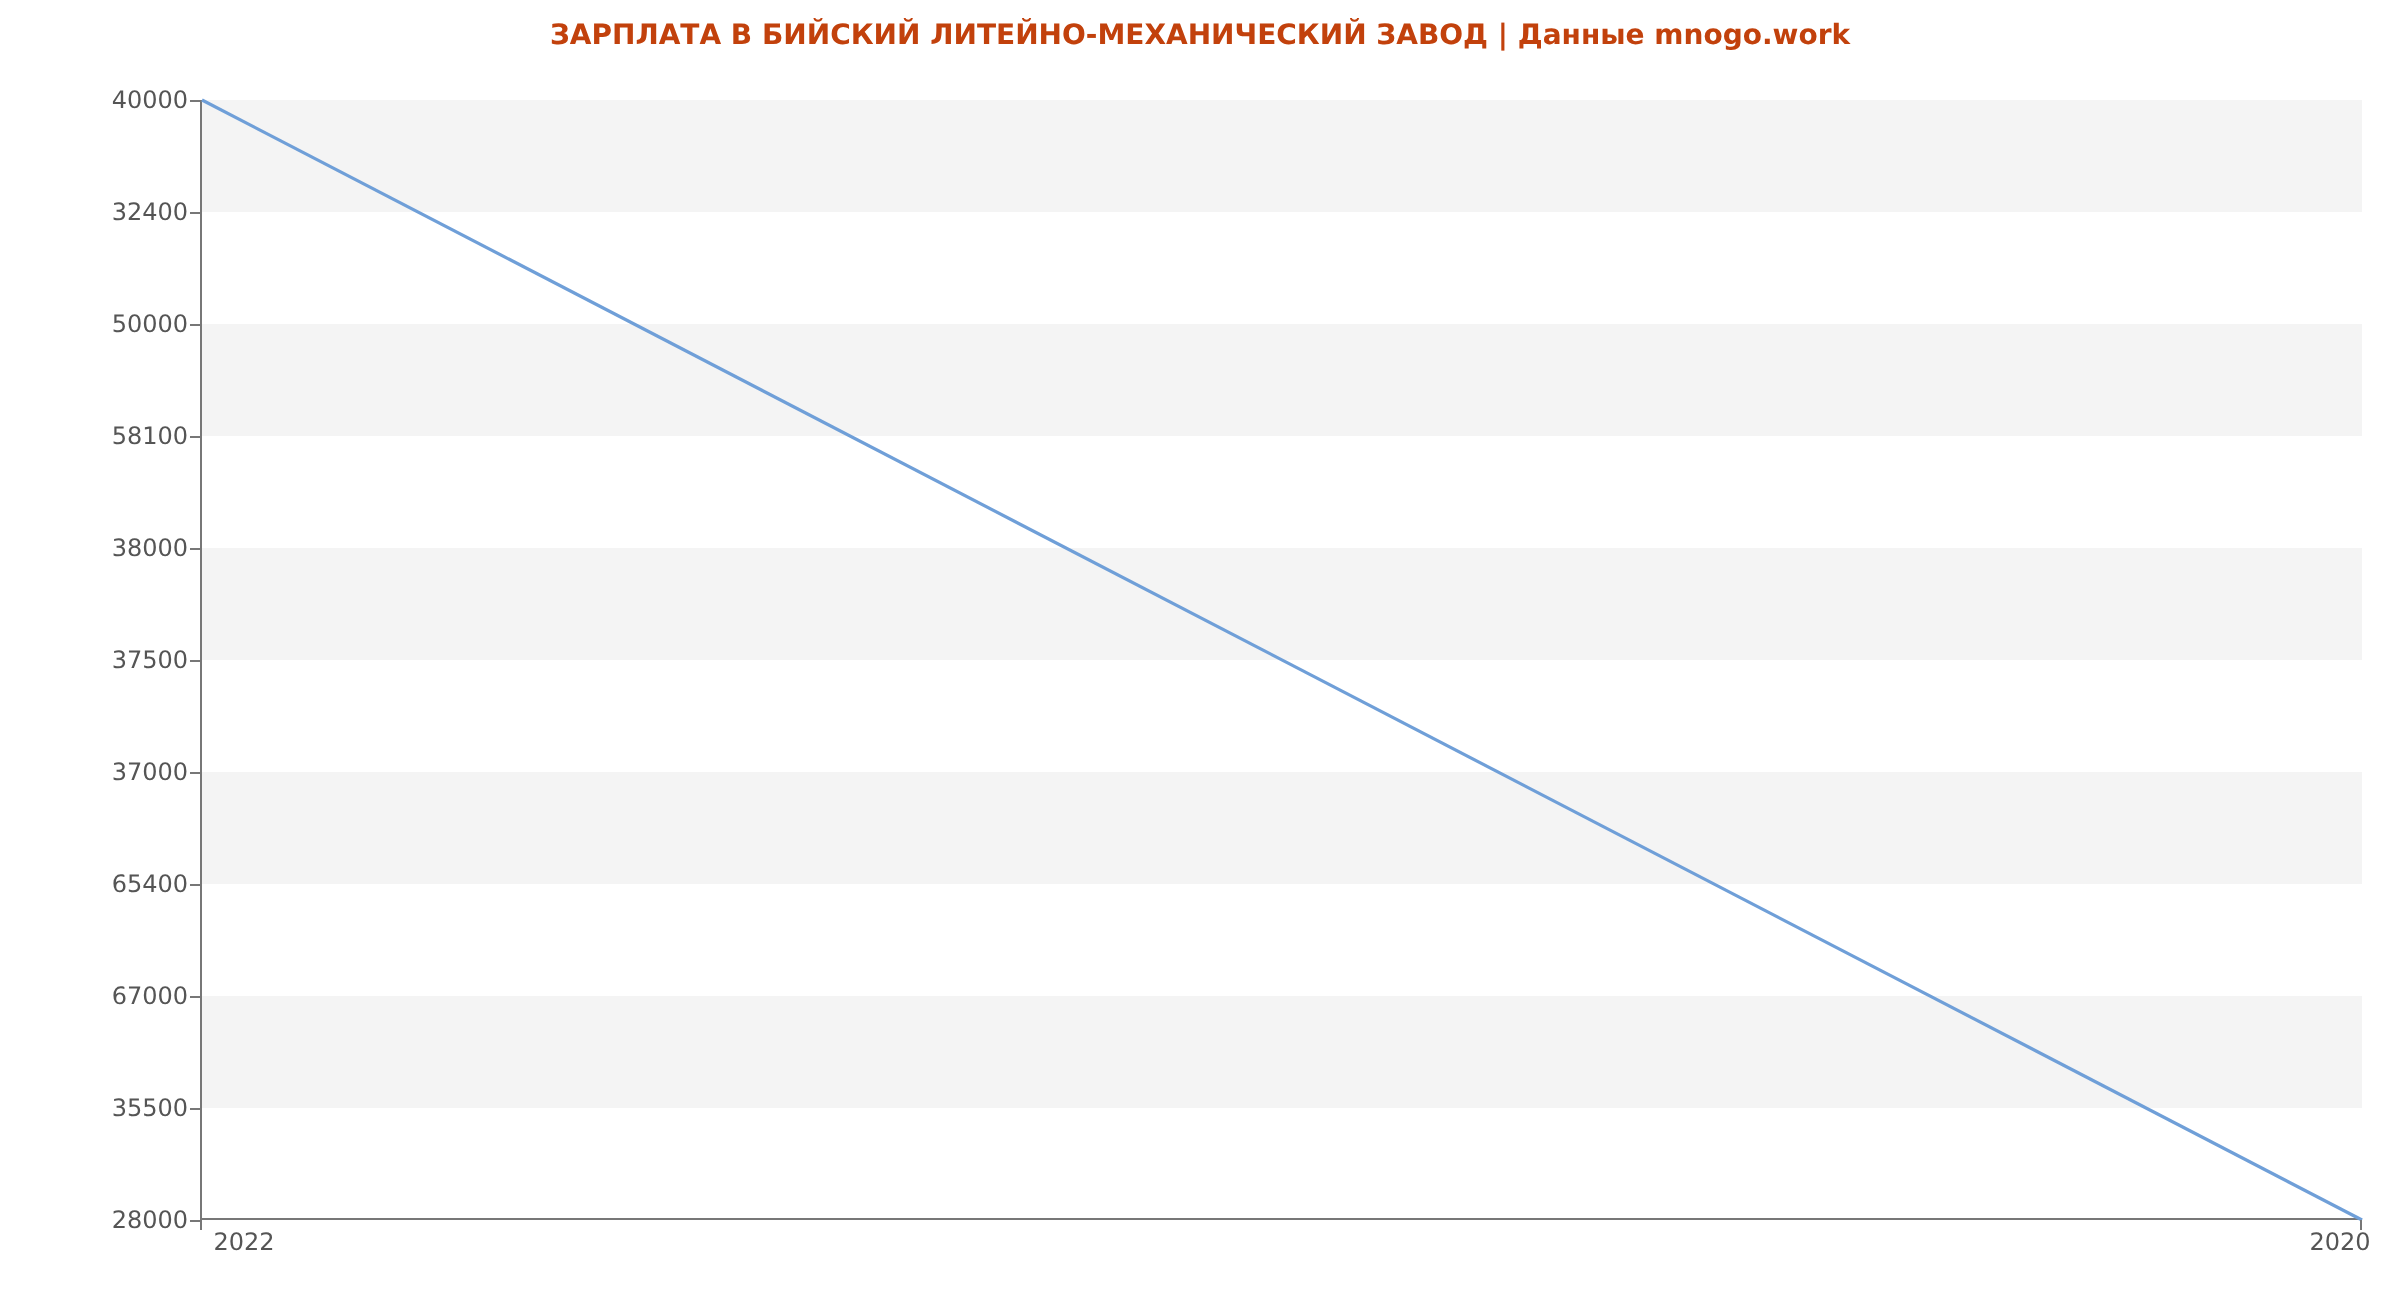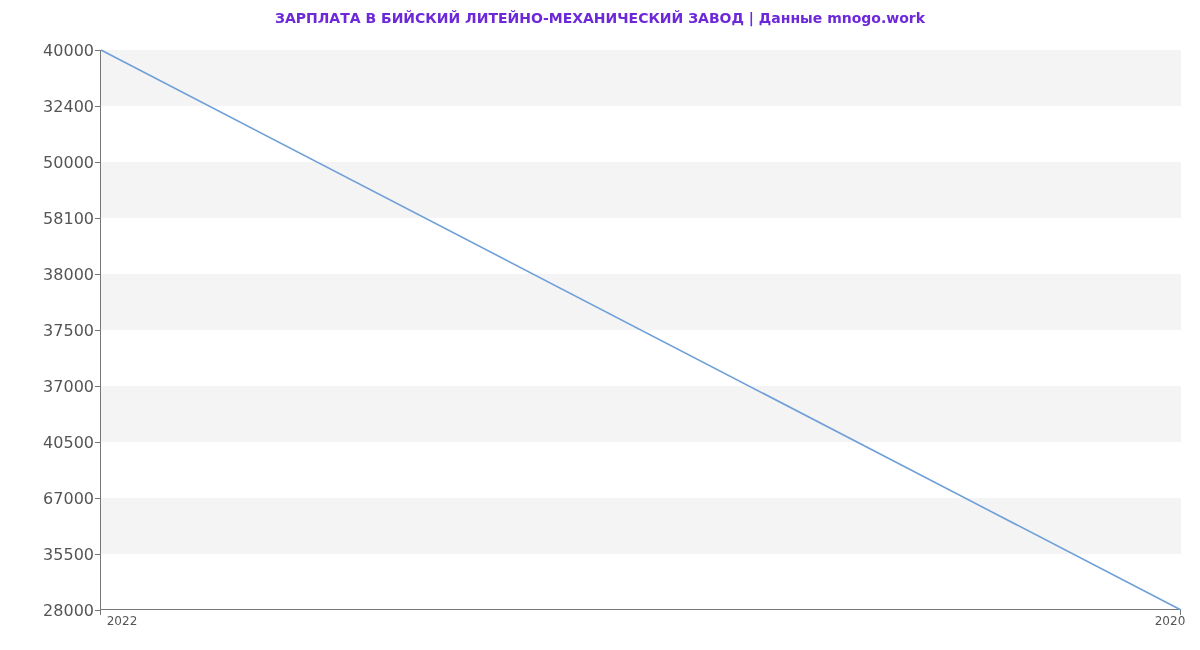--- a/index.html
+++ b/index.html
@@ -17,21 +17,21 @@
     height: 650px;
   }
   .title {
     position: absolute;
     top: 10px;
     left: 0;
     width: 1200px;
     text-align: center;
     font-size: 14px;
     font-weight: 600;
-    color: #6d28d9;
+    color: #c2410c;
   }
   .plot {
     position: absolute;
     left: 100px;
     top: 50px;
     width: 1080px;
     height: 560px;
     border-left: 1px solid #777;
     border-bottom: 1px solid #777;
     box-sizing: border-box;
@@ -41,21 +41,21 @@
     left: 0;
     width: 1080px;
     height: 56px;
     background: #f4f4f4;
   }
   .ytick-label {
     position: absolute;
     right: 1106px;
     width: 90px;
     text-align: right;
-    font-size: 16px;
+    font-size: 12px;
     color: #555;
     transform: translateY(-50%);
   }
   .ytick-mark {
     position: absolute;
     left: 95px;
     width: 5px;
     height: 1px;
     background: #777;
   }
@@ -101,21 +101,21 @@
     </svg>
   </div>
 
   <div class="ytick-label" style="top:50px">40000</div>
   <div class="ytick-label" style="top:106px">32400</div>
   <div class="ytick-label" style="top:162px">50000</div>
   <div class="ytick-label" style="top:218px">58100</div>
   <div class="ytick-label" style="top:274px">38000</div>
   <div class="ytick-label" style="top:330px">37500</div>
   <div class="ytick-label" style="top:386px">37000</div>
-  <div class="ytick-label" style="top:442px">40500</div>
+  <div class="ytick-label" style="top:442px">65400</div>
   <div class="ytick-label" style="top:498px">67000</div>
   <div class="ytick-label" style="top:554px">35500</div>
   <div class="ytick-label" style="top:610px">28000</div>
 
   <div class="ytick-mark" style="top:50px"></div>
   <div class="ytick-mark" style="top:106px"></div>
   <div class="ytick-mark" style="top:162px"></div>
   <div class="ytick-mark" style="top:218px"></div>
   <div class="ytick-mark" style="top:274px"></div>
   <div class="ytick-mark" style="top:330px"></div>

